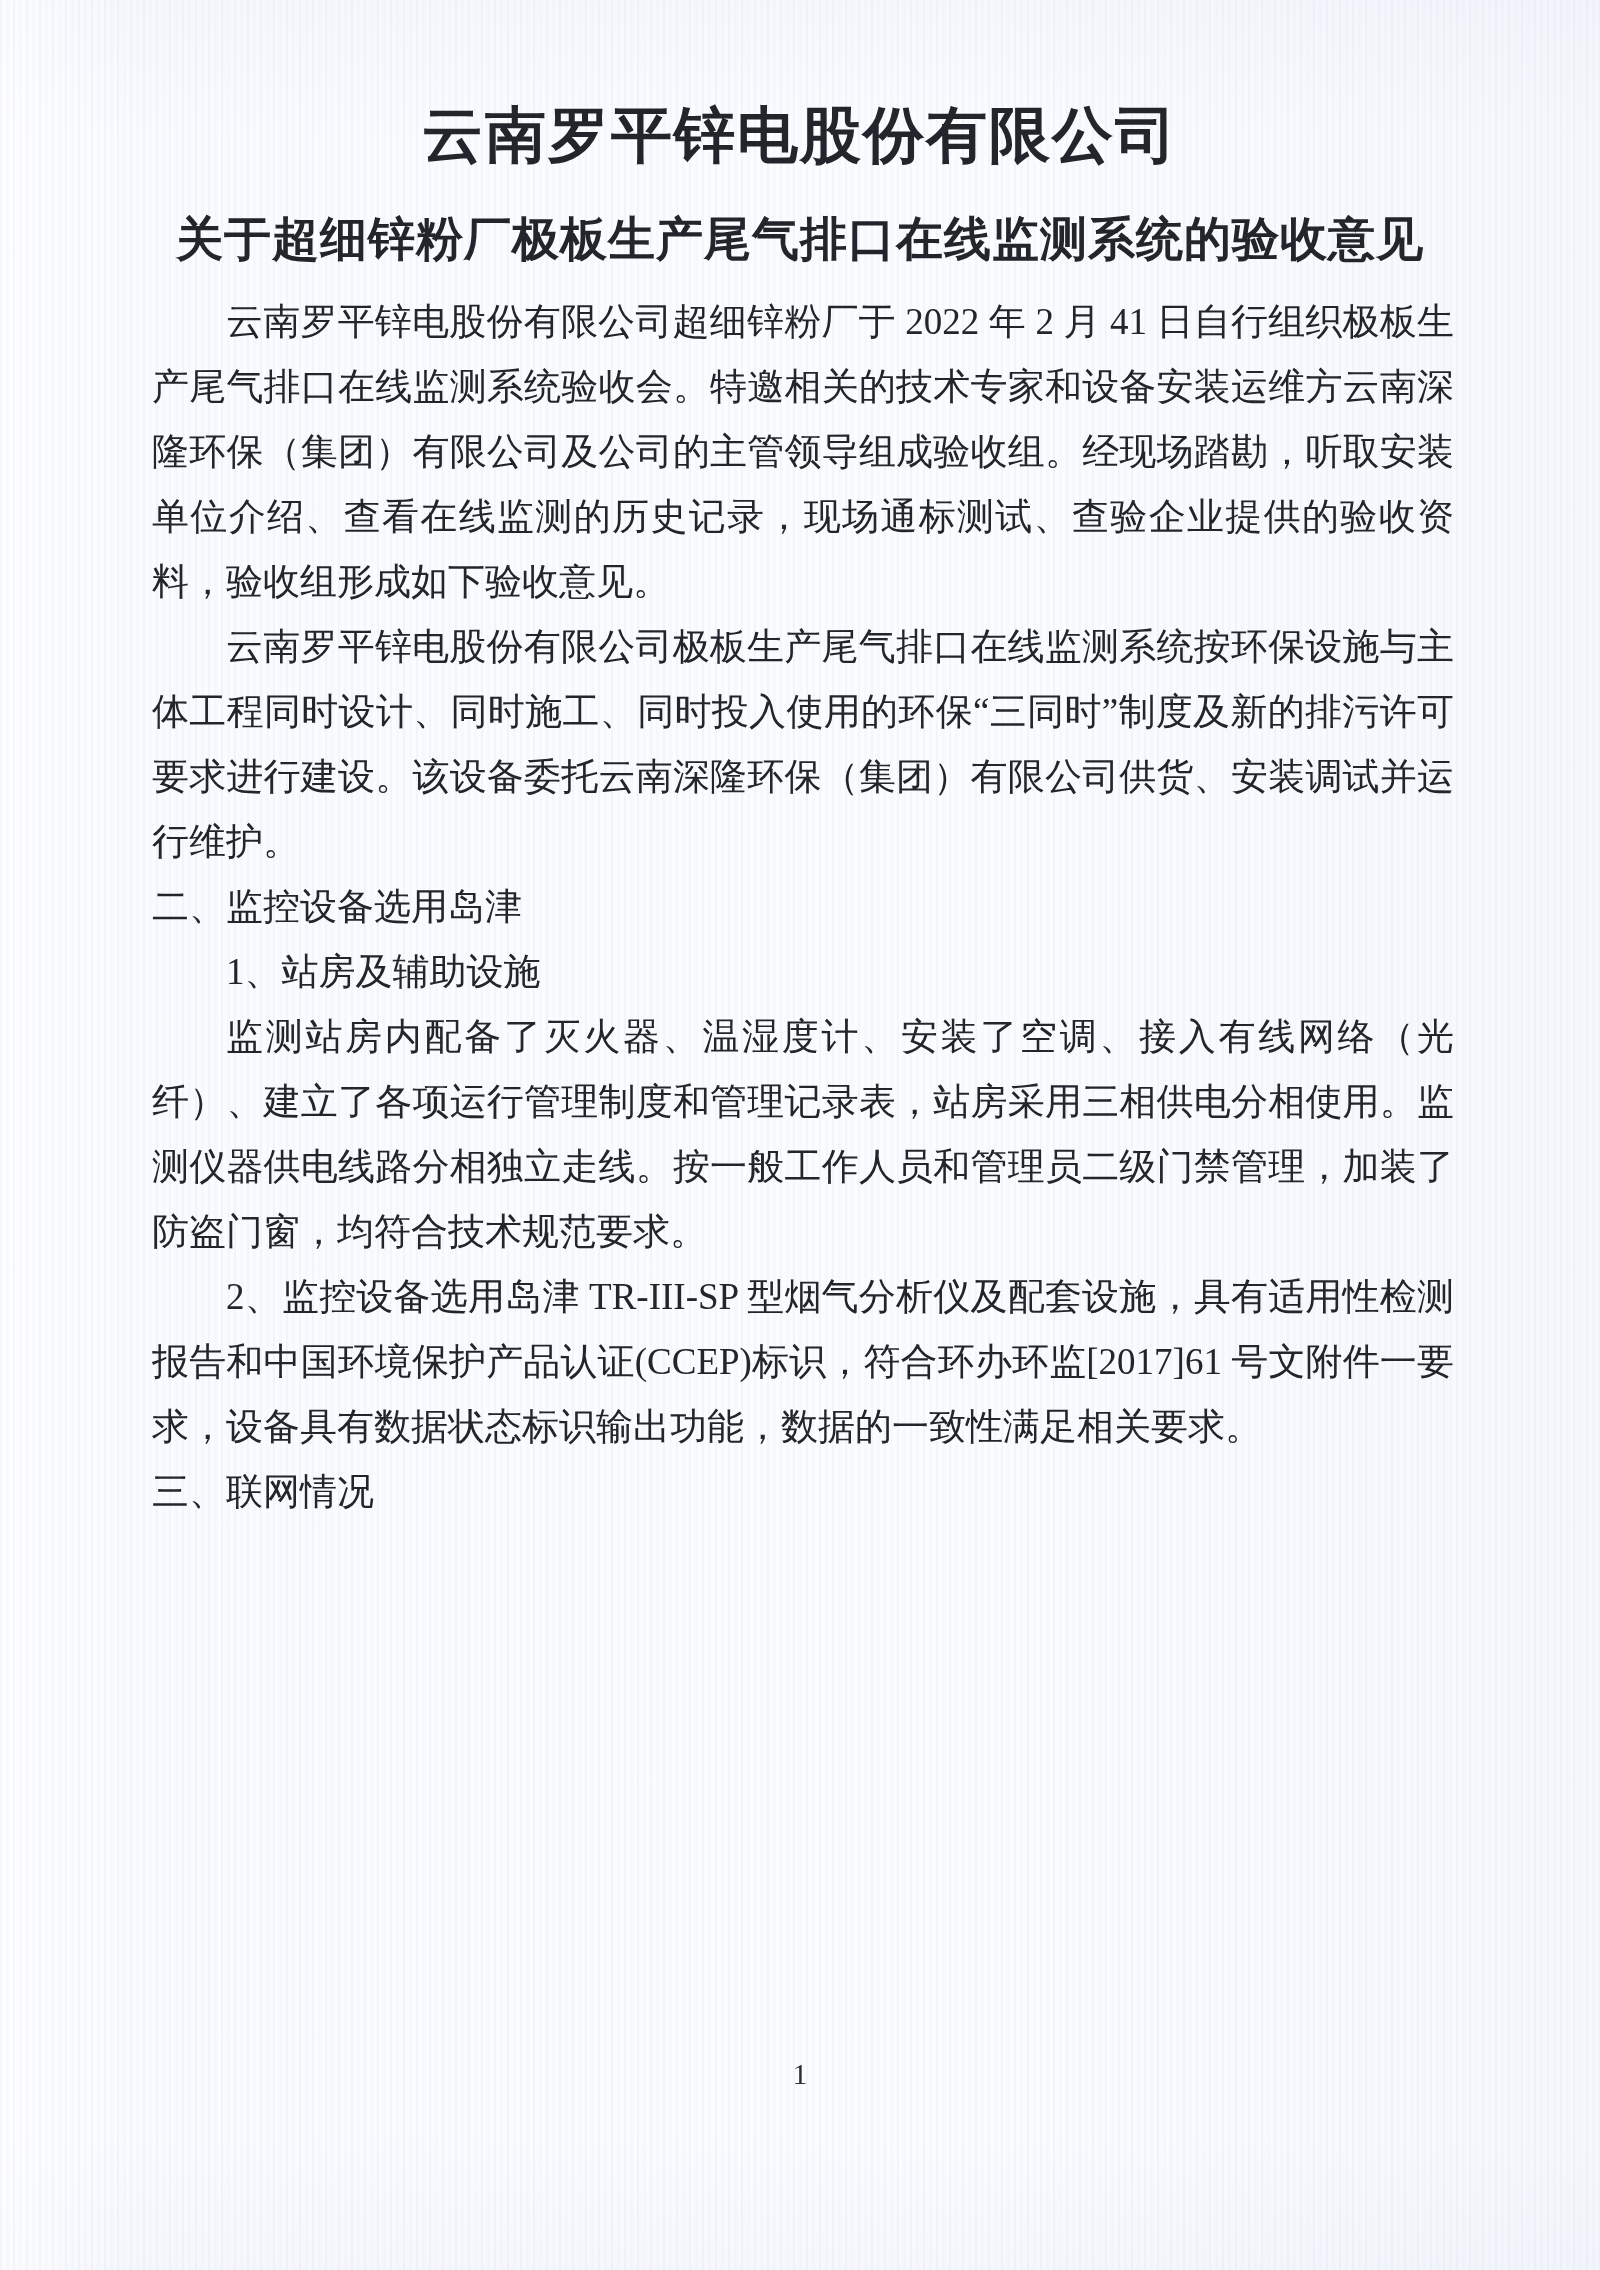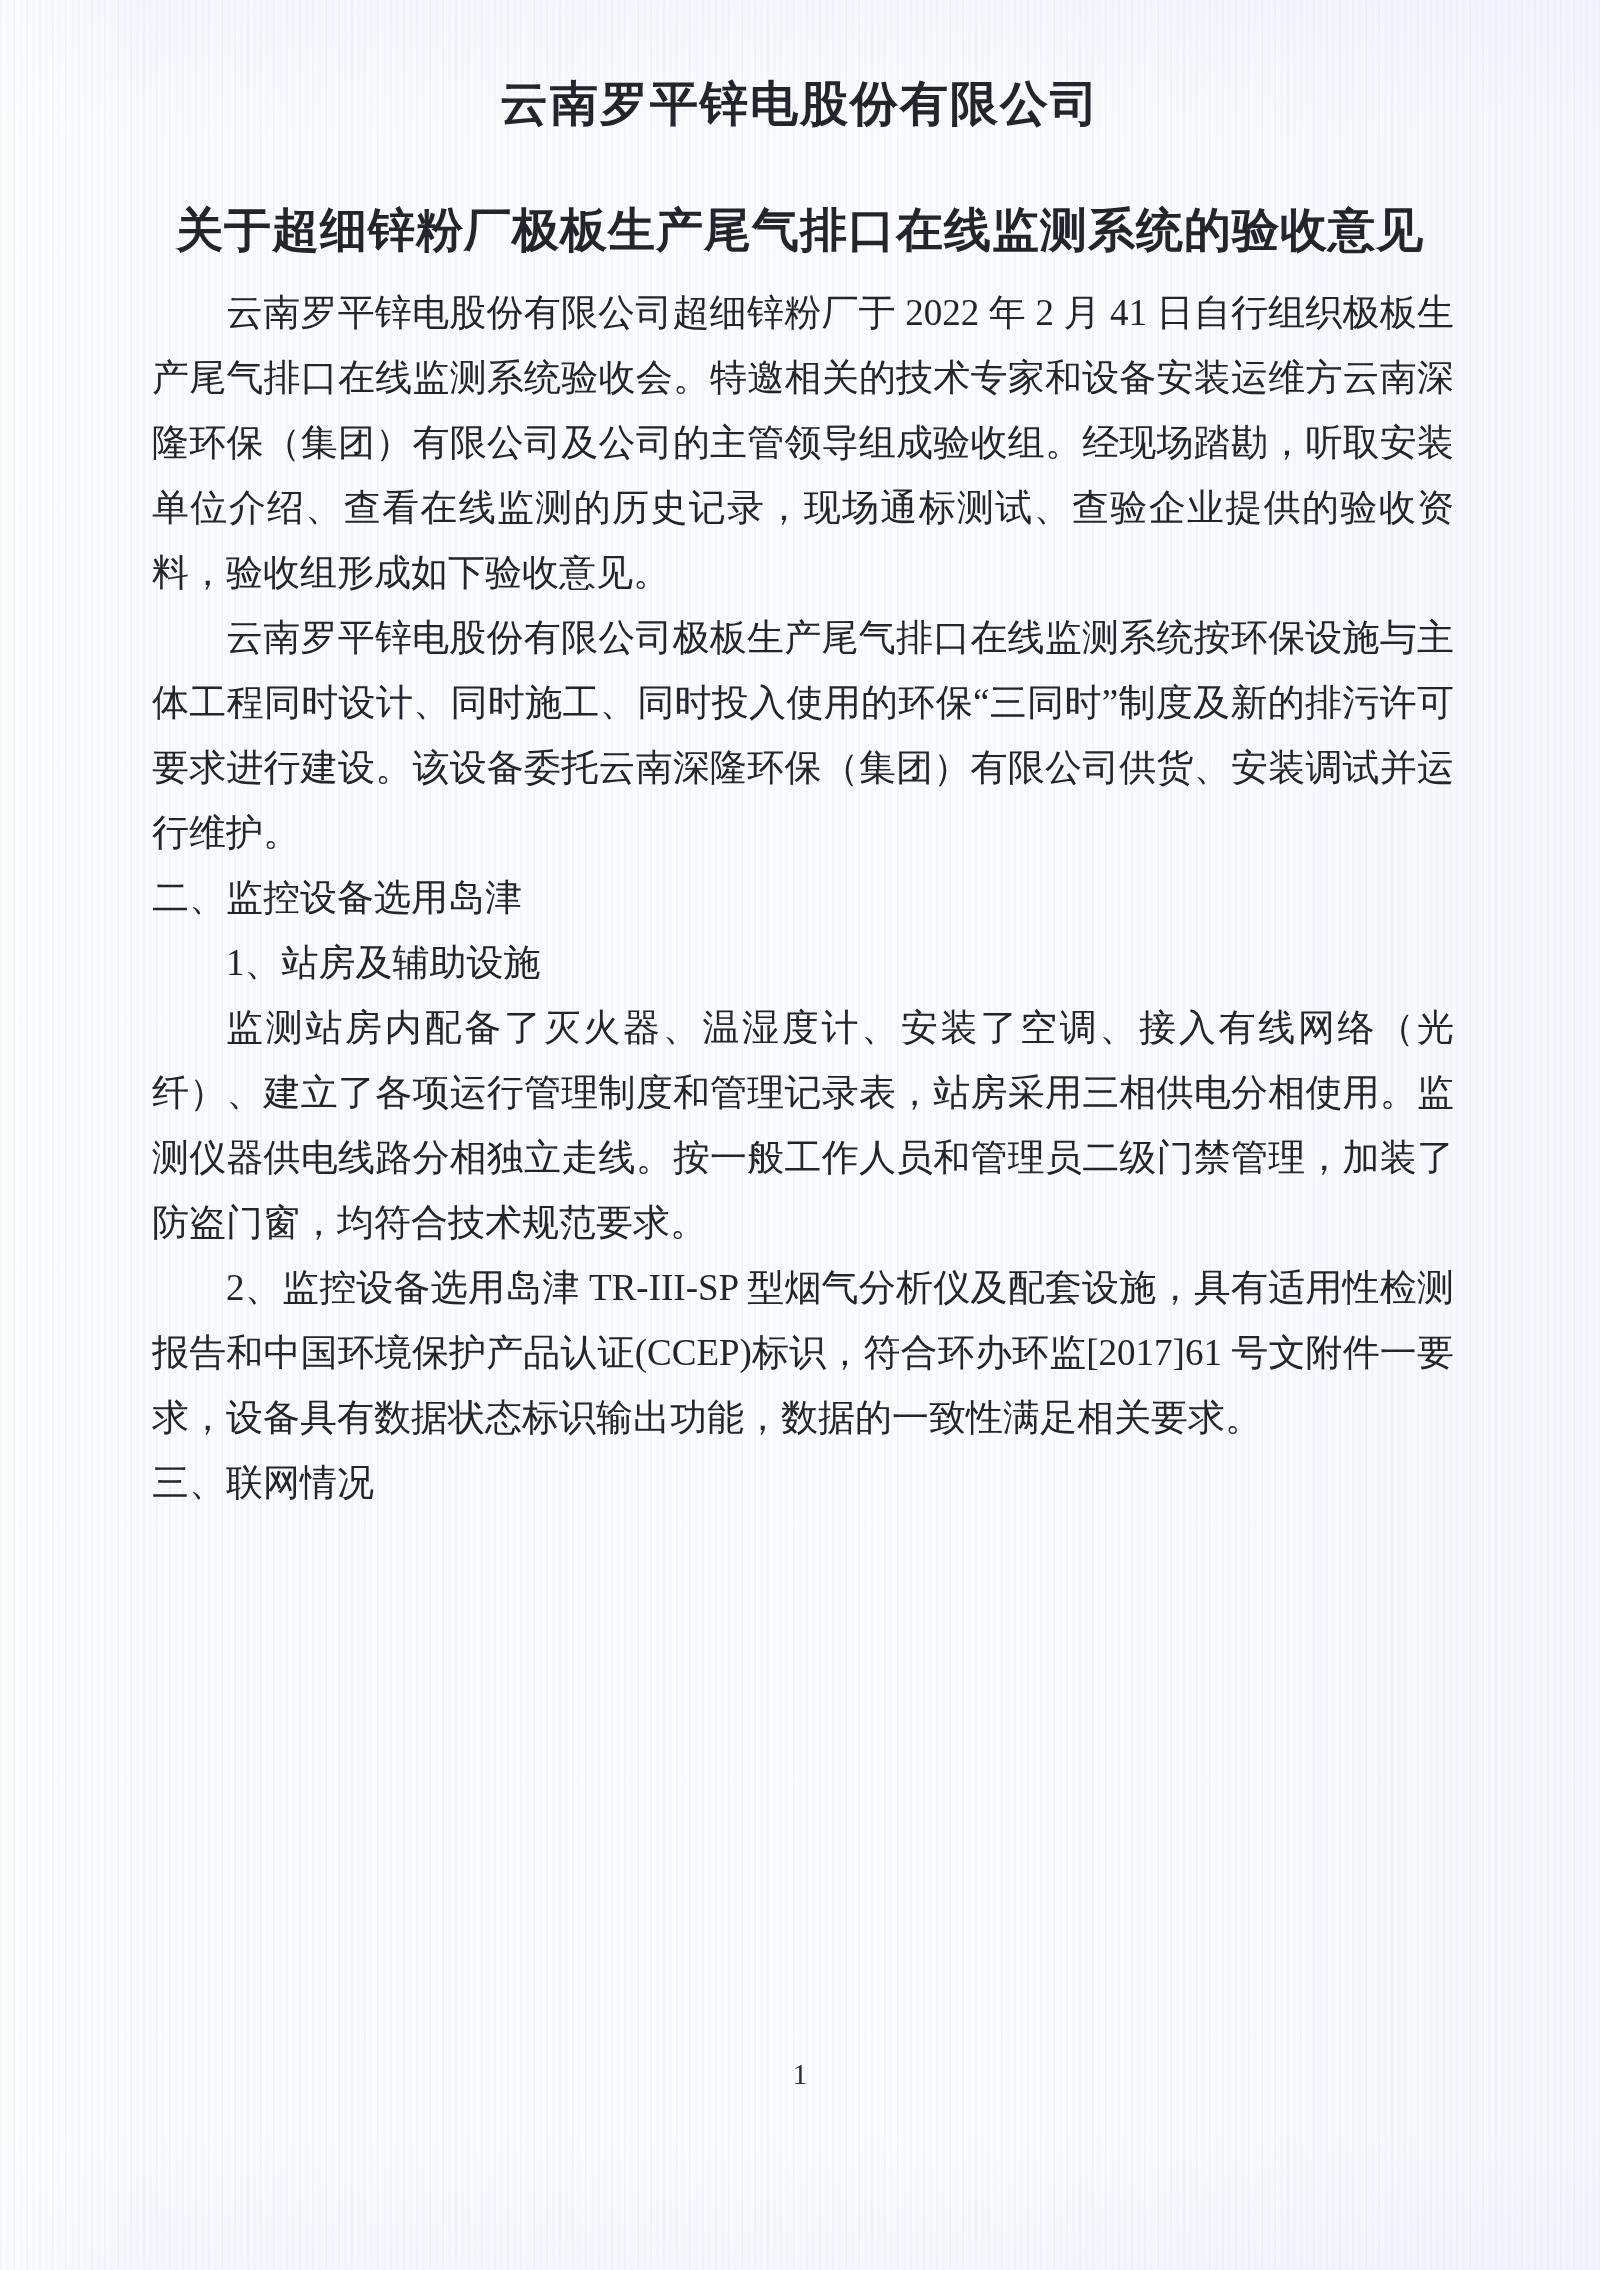--- a/index.html
+++ b/index.html
@@ -32,31 +32,31 @@
         rgba(255,255,255,0) 9px, rgba(255,255,255,0) 13px),
       linear-gradient(90deg, rgba(255,255,255,0.6) 0%, rgba(244,246,252,0.2) 8%,
         rgba(244,246,252,0.0) 60%, rgba(230,234,246,0.25) 100%),
       linear-gradient(180deg, rgba(240,243,250,0.5) 0%, rgba(255,255,255,0) 6%,
         rgba(255,255,255,0) 94%, rgba(240,243,250,0.5) 100%);
     pointer-events: none;
   }
 
   .doc-title {
     position: relative;
-    margin-top: 76px;
+    margin-top: 108px;
     text-align: center;
-    font-size: 48px;
+    font-size: 61px;
     font-weight: bold;
     letter-spacing: 2px;
     line-height: 56px;
   }
 
   .doc-subtitle {
     position: relative;
-    margin-top: 68px;
+    margin-top: 45px;
     text-align: center;
     font-size: 47px;
     font-weight: bold;
     letter-spacing: 1px;
     line-height: 60px;
   }
 
   .doc-body {
     position: relative;
     margin: 20px 148px 0 152px;

